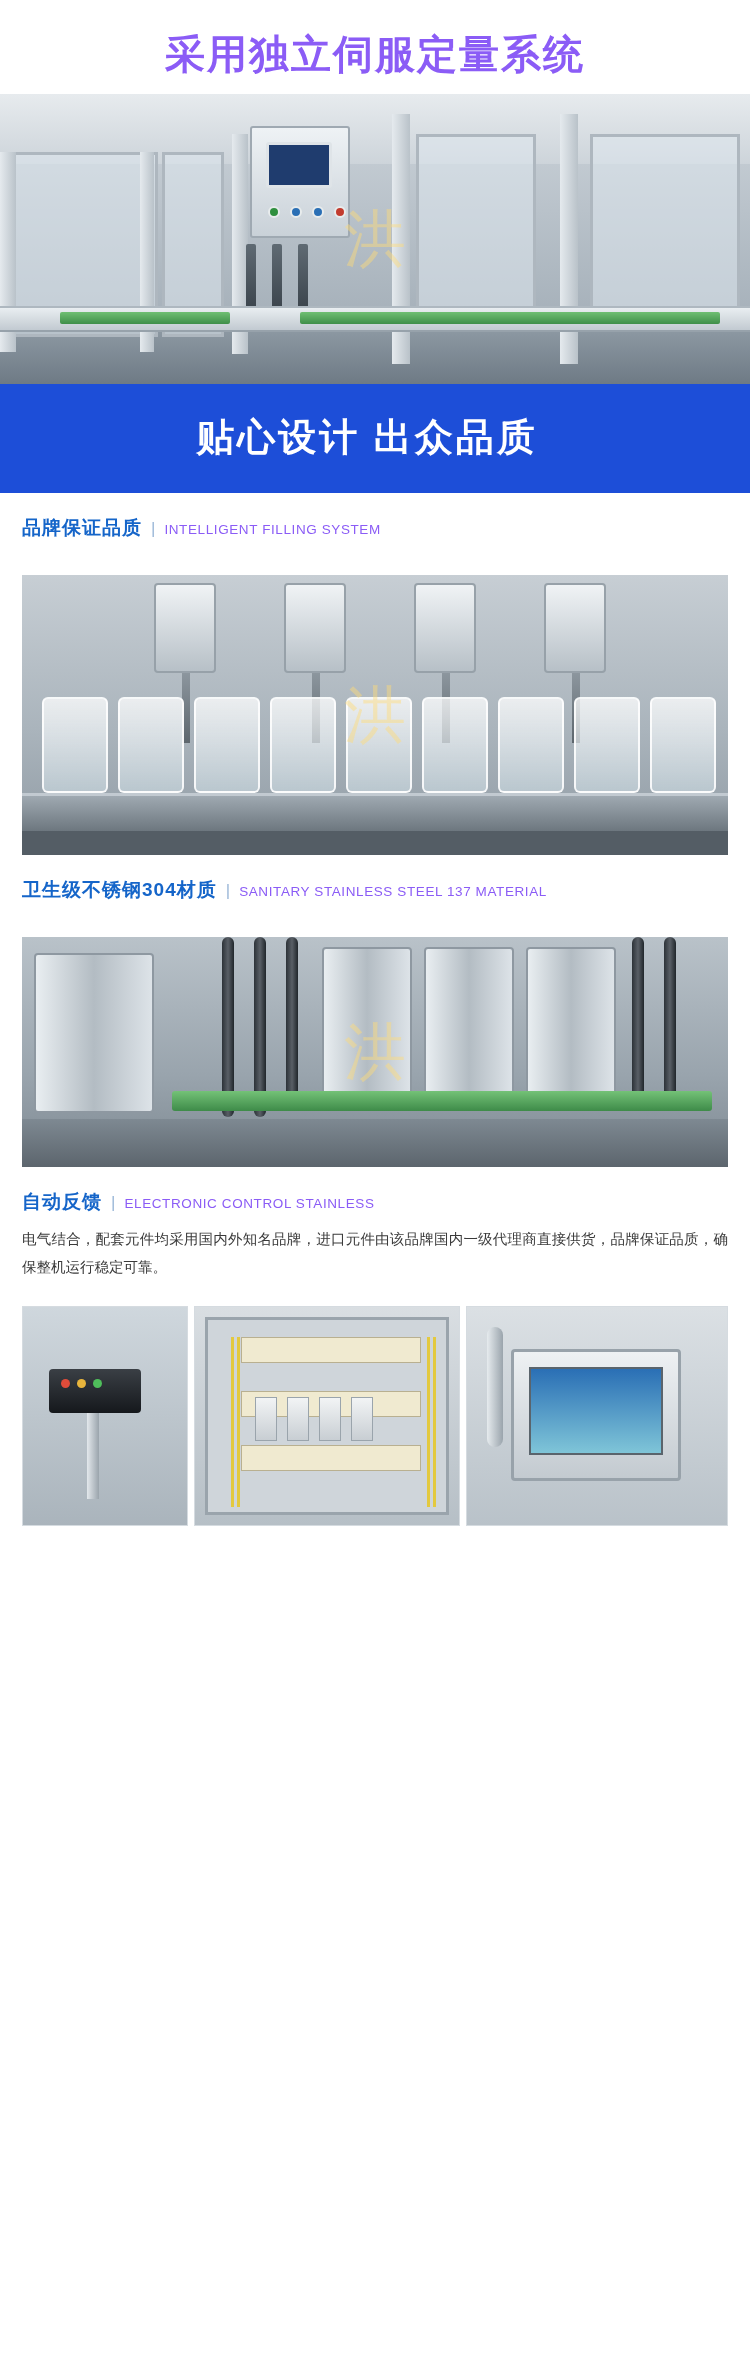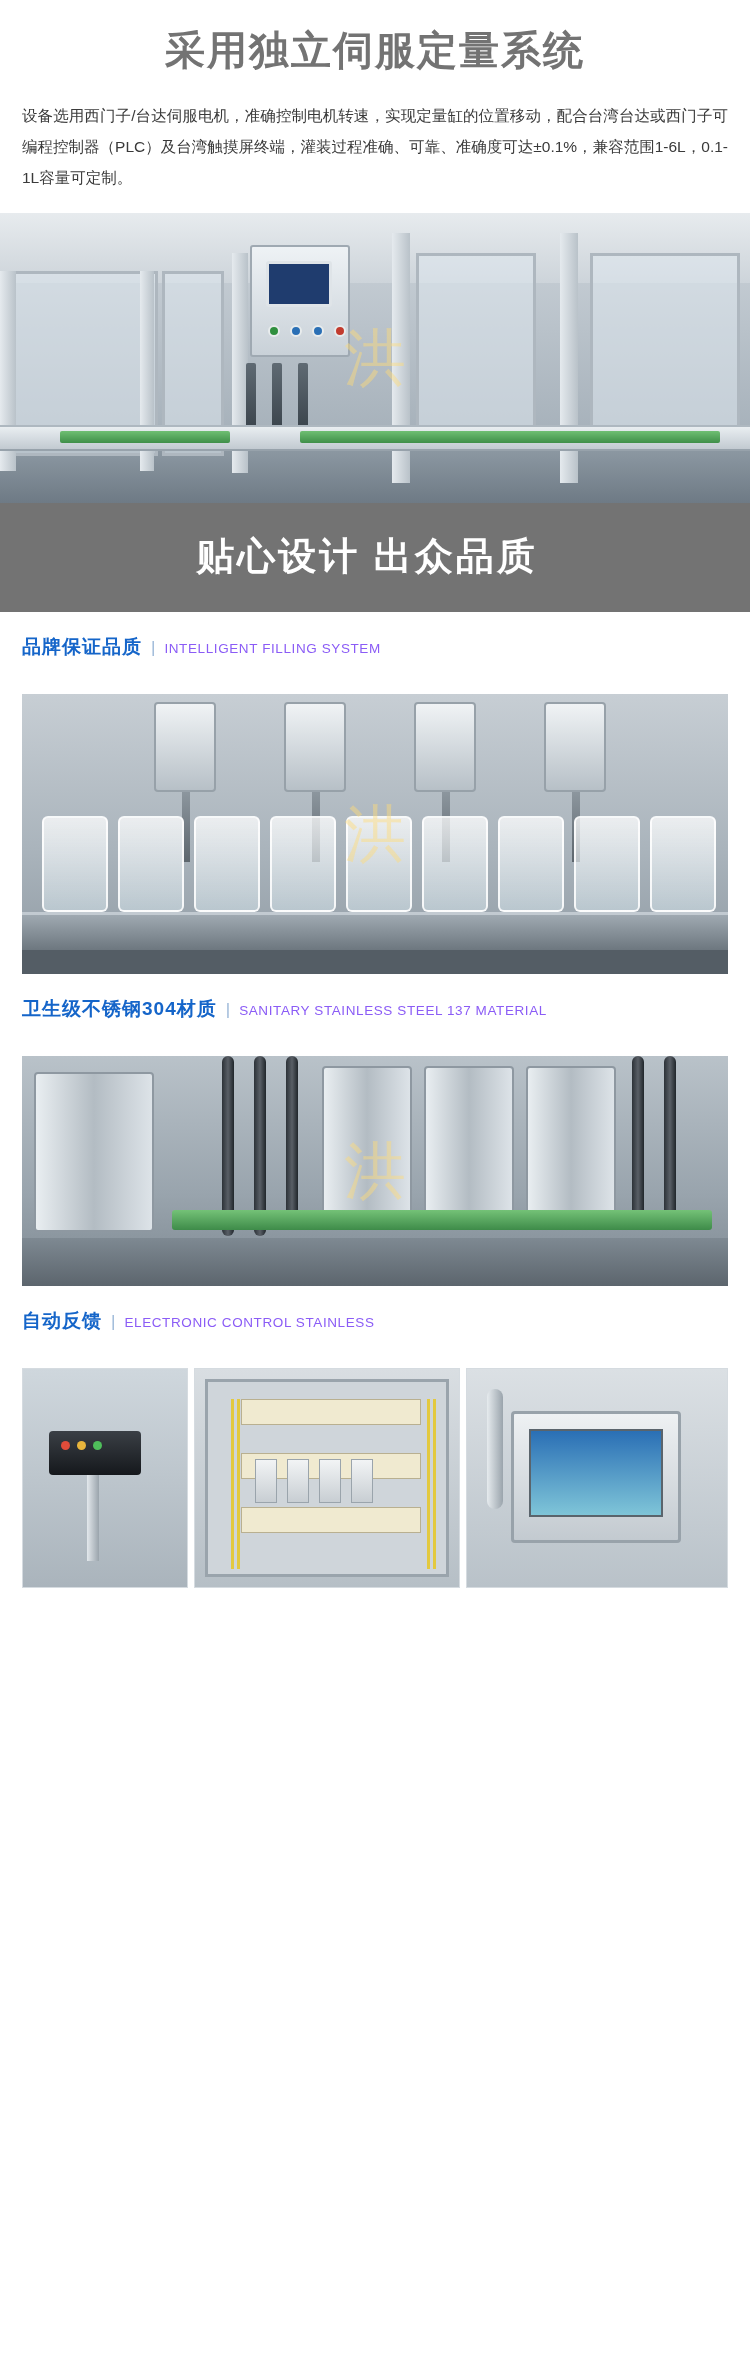--- a/index.html
+++ b/index.html
@@ -9,25 +9,24 @@
     background: #ffffff;
     color: #333;
   }
   .page { width: 750px; position: relative; overflow: hidden; }
 
   
   .hero-title {
     text-align: center;
     font-size: 40px;
     font-weight: bold;
-    color: #737373;
+    color: #8b5cf6;
     letter-spacing: 2px;
     padding: 30px 0 16px 0;
     line-height: 1.2;
-    font-family: Liberation Mono, monospace;
   }
   .hero-sub-wrap { text-align: center; padding-bottom: 16px; }
   .hero-sub {
     display: inline-block;
     background: #1565c9;
     color: #fff;
     font-size: 17px;
     letter-spacing: 1px;
     padding: 7px 18px;
     border-radius: 2px;
@@ -61,21 +60,21 @@
   .ph-glassbox { position:absolute; border:3px solid #aeb7bf; background: rgba(222,232,238,0.55); }
   .ph-col { position:absolute; background: linear-gradient(90deg,#e5eaee,#b9c2c9); }
   .ph-panel { position:absolute; background: linear-gradient(180deg,#eef2f5,#c9d1d8); border:2px solid #9fa9b2; border-radius:3px; }
   .ph-hmi { position:absolute; background:#1f3c6e; border:3px solid #dfe4e8; border-radius:3px; }
   .ph-btn { position:absolute; width:12px; height:12px; border-radius:50%; border:2px solid #e8eced; }
   .ph-nozzle { position:absolute; width:10px; background: linear-gradient(180deg,#5f6a73,#384149); border-radius:2px;}
   .ph-green { position:absolute; height:16px; background: linear-gradient(180deg,#6fbf73,#3f8f49); border-radius:2px; }
 
   
   .banner {
-    background: #737373;
+    background: #1d4ed8;
     color: #fff;
     text-align: center;
     font-size: 38px;
     font-weight: bold;
     letter-spacing: 3px;
     padding: 28px 16px 30px 0;
   }
 
   
   .feature { padding: 22px 22px 10px 22px; }
@@ -141,21 +140,20 @@
   .hmi-handle { position:absolute; left:20px; top:20px; width:16px; height:120px; background:linear-gradient(90deg,#e6ebee,#9aa4ac); border-radius:8px;}
 </style>
 </head>
 <body>
 
 <div class="page">
 
   <h1 class="hero-title">采用独立伺服定量系统</h1>
 
 
-  <p class="hero-desc">设备选用西门子/台达伺服电机，准确控制电机转速，实现定量缸的位置移动，配合台湾台达或西门子可编程控制器（PLC）及台湾触摸屏终端，灌装过程准确、可靠、准确度可达±0.1%，兼容范围1-6L，0.1-1L容量可定制。</p>
 
   <div class="photo photo-hero">
     <div class="ph-wall"></div>
     <div class="ph-floor"></div>
 
     <div class="ph-glassbox" style="left:8px; top:58px; width:150px; height:185px;"></div>
     <div class="ph-glassbox" style="left:162px; top:58px; width:62px; height:185px;"></div>
     <div class="ph-col" style="left:0px; top:58px; width:16px; height:200px;"></div>
     <div class="ph-col" style="left:140px; top:58px; width:14px; height:200px;"></div>
     <div class="ph-col" style="left:232px; top:40px; width:16px; height:220px;"></div>
@@ -247,20 +245,21 @@
       <div class="watermark">洪</div>
     </div>
   </div>
 
   <div class="feature">
     <div class="feature-head">
       <span class="feature-title">自动反馈</span>
       <span class="feature-divider">|</span>
       <span class="feature-en">ELECTRONIC CONTROL STAINLESS</span>
     </div>
+    <p class="feature-desc">电气结合，配套元件均采用国内外知名品牌，进口元件由该品牌国内一级代理商直接供货，品牌保证品质，确保整机运行稳定可靠。</p>
   </div>
 
   <div class="photo-row">
 
     <div class="photo-cell cell-a">
       <div class="sensor-body"></div>
       <div class="sensor-led" style="left:38px; top:72px; background:#e04c3a;"></div>
       <div class="sensor-led" style="left:54px; top:72px; background:#e8b53c;"></div>
       <div class="sensor-led" style="left:70px; top:72px; background:#4fbf5b;"></div>
       <div class="sensor-rod"></div>

